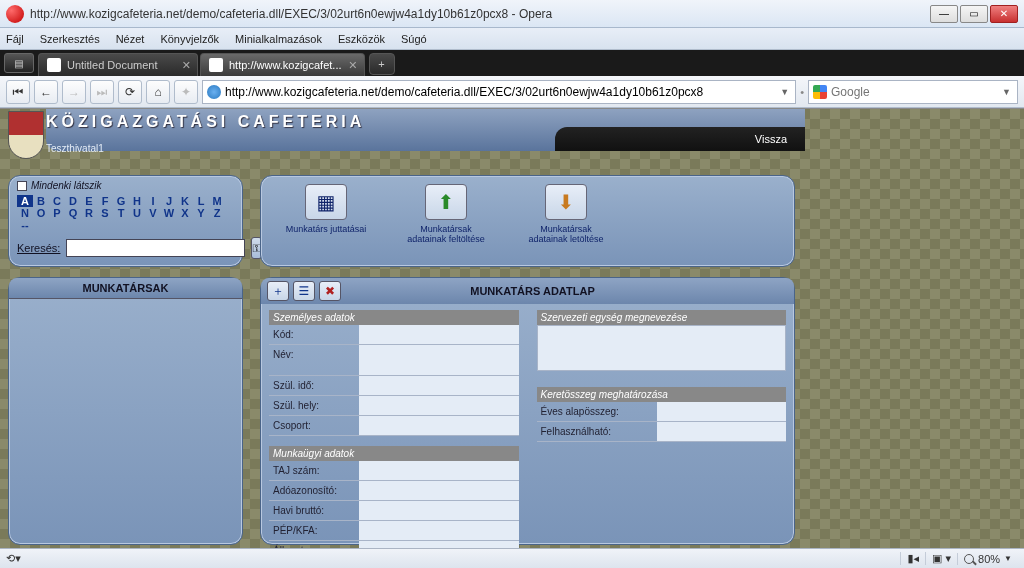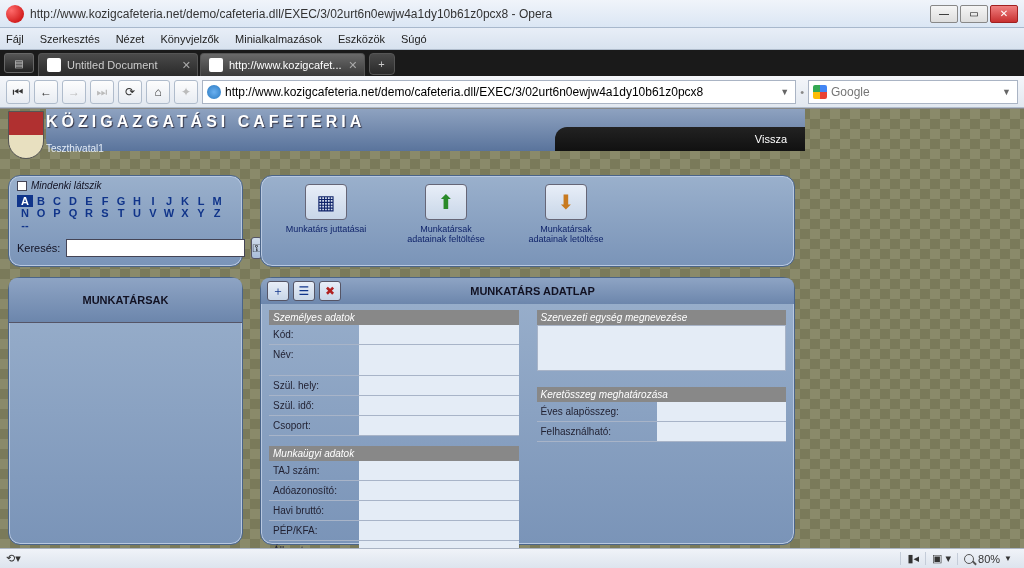--- a/index.html
+++ b/index.html
@@ -54,30 +54,30 @@
 
 
 .panel { background: linear-gradient(#9ab0cc,#7a94b8); border:1px solid #4a6488; border-radius:12px; box-shadow: inset 0 0 0 1px #b8c8e0; }
 .left-filter { position:absolute; left:8px; top:66px; width:235px; height:92px; padding:4px 8px; }
 .left-filter .hdr { color:#112; font-style:italic; font-size:10px; display:flex;align-items:center;gap:4px;}
 .left-filter .hdr .chk{width:10px;height:10px;background:#fff;border:1px solid #445;}
 .alpha { display:flex; flex-wrap:wrap; gap:0; margin-top:4px; }
 .alpha span { width:16px; text-align:center; color:#10348a; font-size:11px; font-weight:bold; cursor:pointer; }
 .alpha span.sel { background:#10348a; color:#fff; }
 .search-row { display:flex; align-items:center; gap:6px; margin-top:6px;}
-.search-row label{ font-size:11px; color:#112;}
+.search-row label{ font-size:11px; color:#112;text-decoration:underline;}
 .search-row input{ flex:1; height:18px; border:1px solid #445; background:#fff;}
 .search-row .go{ width:24px;height:22px;background:linear-gradient(#d0dcec,#a8bcd8);border:1px solid #556;border-radius:3px;display:flex;align-items:center;justify-content:center;}
 
 .tool-strip { position:absolute; left:260px; top:66px; width:535px; height:92px; display:flex; gap:30px; padding:8px 20px; }
 .tool-item { text-align:center; color:#10246a; font-size:9px; width:90px;}
 .tool-item .ico { width:42px;height:36px;margin:0 auto 4px;background:linear-gradient(#e8eef8,#c8d6e8);border:1px solid #667;border-radius:4px;display:flex;align-items:center;justify-content:center;font-size:20px;}
 
 .left-list { position:absolute; left:8px; top:168px; width:235px; height:268px; }
-.list-hd { background: linear-gradient(#8ea4c4,#6c86ac); color:#112; font-weight:bold; text-align:center; font-size:11px; padding:16px 0; border-bottom:1px solid #556; border-radius:8px 8px 0 0;}
+.list-hd { background: linear-gradient(#8ea4c4,#6c86ac); color:#112; font-weight:bold; text-align:center; font-size:11px; padding:4px 0; border-bottom:1px solid #556; border-radius:8px 8px 0 0;}
 
 .detail { position:absolute; left:260px; top:168px; width:535px; height:268px; }
 .detail-hd { display:flex; align-items:center; height:26px; border-radius:8px 8px 0 0; background: linear-gradient(#8ea4c4,#6c86ac); }
 .dh-btns { display:flex; gap:4px; padding-left:6px;}
 .dh-btn { width:22px;height:20px;background:linear-gradient(#e8eef8,#c8d6e8);border:1px solid #556;border-radius:3px;display:flex;align-items:center;justify-content:center;font-size:12px;color:#10348a;}
 .dh-title { flex:1; text-align:center; font-weight:bold; font-size:11px; color:#112; padding-right:70px;}
 .detail-body { padding:6px 8px; display:flex; gap:18px; }
 .col { flex:1; }
 .sect-hd { background:#888; color:#fff; font-style:italic; font-size:10px; padding:2px 4px; }
 .field-row { display:flex; border-bottom:1px solid #a8b4c8; font-size:10px; color:#223;}
@@ -240,25 +240,25 @@
           <div class="sect-hd">Személyes adatok</div>
           <div class="field-row">
               <div class="lbl">Kód:</div>
               <div class="val"></div>
             </div>
           <div class="field-row tall">
               <div class="lbl">Név:</div>
               <div class="val"></div>
             </div>
           <div class="field-row">
+              <div class="lbl">Szül. idő:</div>
+              <div class="val"></div>
+            </div>
+          <div class="field-row">
               <div class="lbl">Szül. hely:</div>
-              <div class="val"></div>
-            </div>
-          <div class="field-row">
-              <div class="lbl">Szül. idő:</div>
               <div class="val"></div>
             </div>
           <div class="field-row">
               <div class="lbl">Csoport:</div>
               <div class="val"></div>
             </div>
 
           <div style="height:10px;"></div>
           <div class="sect-hd">Munkaügyi adatok</div>
           <div class="field-row">

